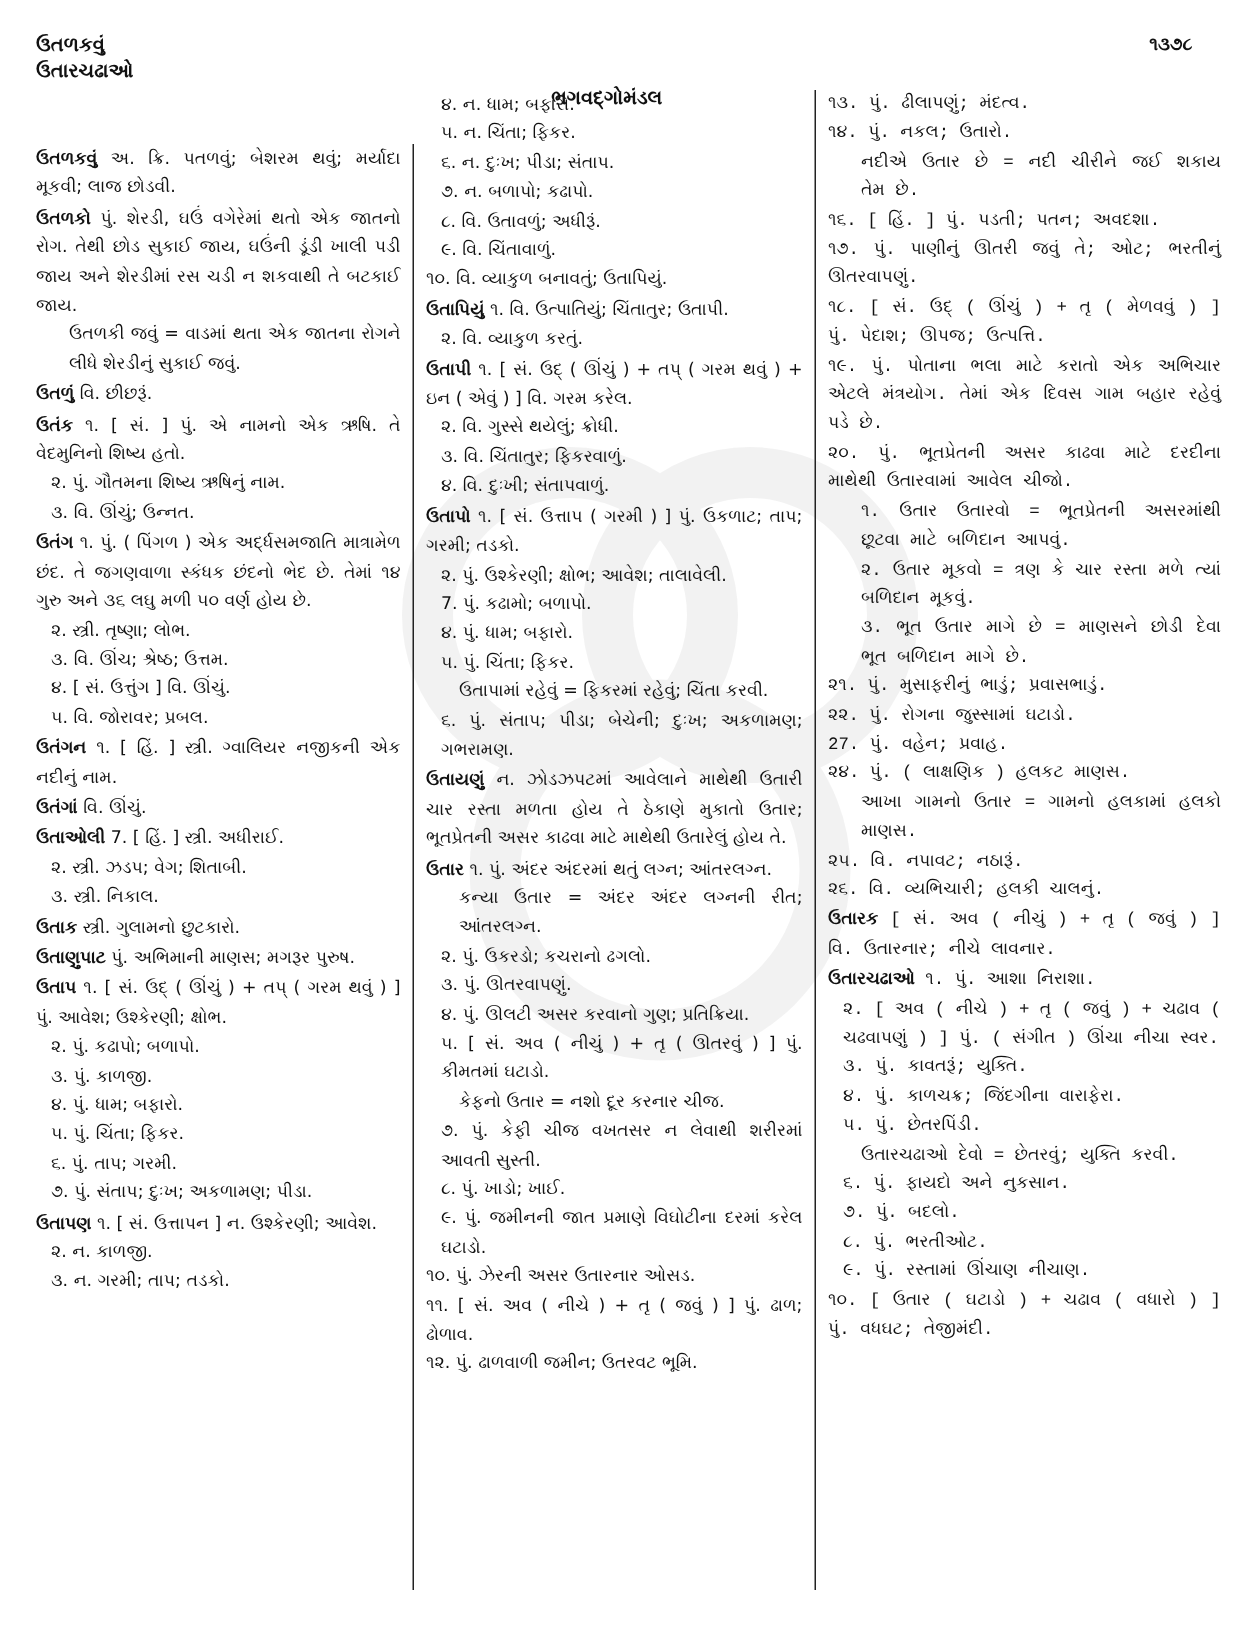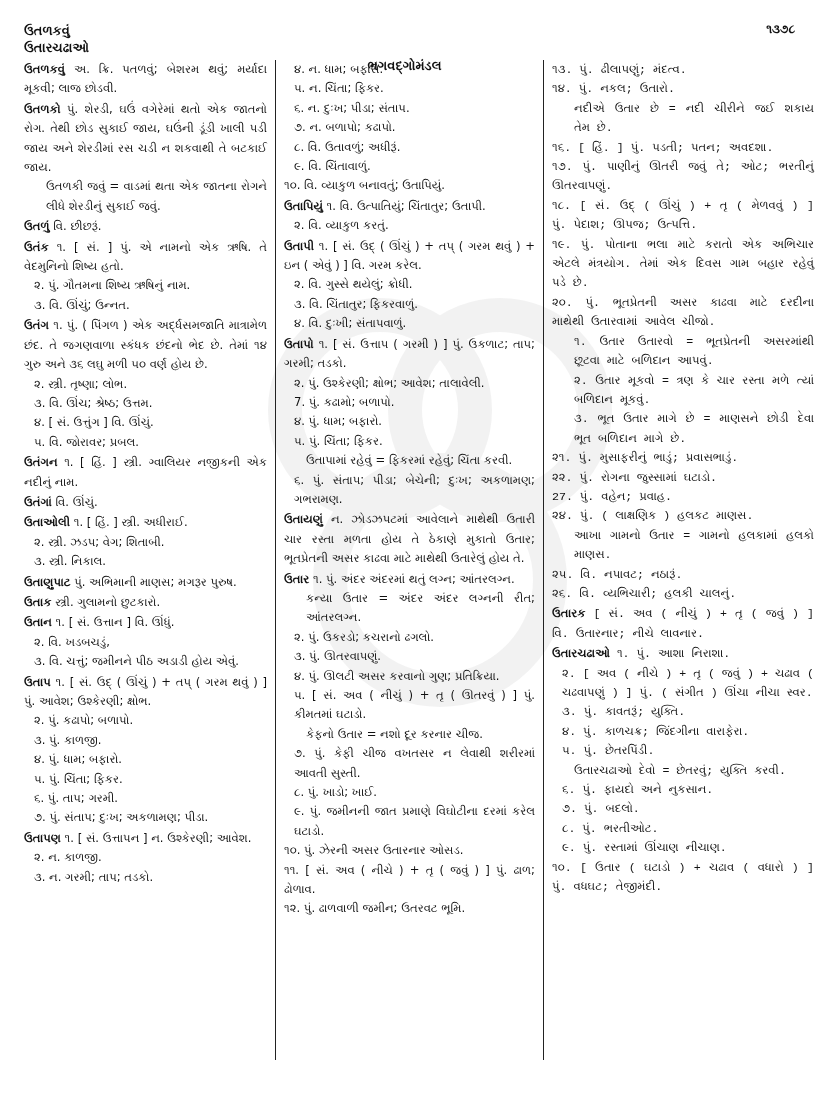--- a/index.html
+++ b/index.html
@@ -19,21 +19,21 @@
   .title { position: absolute; left: 0; right: 16px; top: 0; text-align: center; font-size: 13px; font-weight: bold; margin-top: 36px; }
   .pageno { position: absolute; right: 6px; top: 0; font-size: 12px; font-weight: bold; }
   .columns {
     position: absolute; left: 24px; top: 60px; width: 790px; height: 1000px;
     display: flex;
   }
   .col {
     font-size: 11.6px; line-height: 19.4px; padding: 0 8px; box-sizing: border-box;
     text-align: justify;
   }
-  .col1 { width: 252px; padding-left: 0; border-right: 1.5px solid #222; }
+  .col1 { width: 252px; padding-left: 0; border-right: 1.5px solid #222; margin-top: 36px; }
   .col2 { width: 268px; border-right: 1.5px solid #222; }
   .col3 { width: 270px; padding-right: 0; font-family: Liberation Mono, monospace; }
   .entry { margin-bottom: 1px; }
   .hw { font-weight: bold; }
   .line { display: block; }
   .sub { display: block; padding-left: 10px; }
   .ex { display: block; padding-left: 22px; }
 </style>
 </head>
 <body>
@@ -77,34 +77,29 @@
         <span class="sub"><span>૪. [ સં. ઉત્તુંગ ] વિ. ઊંચું.</span></span>
         <span class="sub"><span>૫. વિ. જોરાવર; પ્રબલ.</span></span>
       </div>
       <div class="entry">
         <span class="line"><span class="hw">ઉતંગન</span><span> ૧. [ હિં. ] સ્ત્રી. ગ્વાલિયર નજીકની એક નદીનું નામ.</span></span>
       </div>
       <div class="entry">
         <span class="line"><span class="hw">ઉતંગાં</span><span> વિ. ઊંચું.</span></span>
       </div>
       <div class="entry">
-        <span class="line"><span class="hw">ઉતાઓલી</span><span> ૧. [ હિં. ] સ્ત્રી. અધીરાઈ.</span></span>
+        <span class="line"><span class="hw">ઉતાઓલી</span><span> 7. [ હિં. ] સ્ત્રી. અધીરાઈ.</span></span>
         <span class="sub"><span>૨. સ્ત્રી. ઝડપ; વેગ; શિતાબી.</span></span>
         <span class="sub"><span>૩. સ્ત્રી. નિકાલ.</span></span>
       </div>
       <div class="entry">
+        <span class="line"><span class="hw">ઉતાક</span><span> સ્ત્રી. ગુલામનો છુટકારો.</span></span>
+      </div>
+      <div class="entry">
         <span class="line"><span class="hw">ઉતાણુપાટ</span><span> પું. અભિમાની માણસ; મગરૂર પુરુષ.</span></span>
-      </div>
-      <div class="entry">
-        <span class="line"><span class="hw">ઉતાક</span><span> સ્ત્રી. ગુલામનો છુટકારો.</span></span>
-      </div>
-      <div class="entry">
-        <span class="line"><span class="hw">ઉતાન</span><span> ૧. [ સં. ઉત્તાન ] વિ. ઊંધું.</span></span>
-        <span class="sub"><span>૨. વિ. ખડબચડું,</span></span>
-        <span class="sub"><span>૩. વિ. ચત્તું; જમીનને પીઠ અડાડી હોય એવું.</span></span>
       </div>
       <div class="entry">
         <span class="line"><span class="hw">ઉતાપ</span><span> ૧. [ સં. ઉદ્ ( ઊંચું ) + તપ્ ( ગરમ થવું ) ] પું. આવેશ; ઉશ્કેરણી; ક્ષોભ.</span></span>
         <span class="sub"><span>૨. પું. કઢાપો; બળાપો.</span></span>
         <span class="sub"><span>૩. પું. કાળજી.</span></span>
         <span class="sub"><span>૪. પું. ધામ; બફારો.</span></span>
         <span class="sub"><span>૫. પું. ચિંતા; ફિકર.</span></span>
         <span class="sub"><span>૬. પું. તાપ; ગરમી.</span></span>
         <span class="sub"><span>૭. પું. સંતાપ; દુઃખ; અકળામણ; પીડા.</span></span>
       </div>

